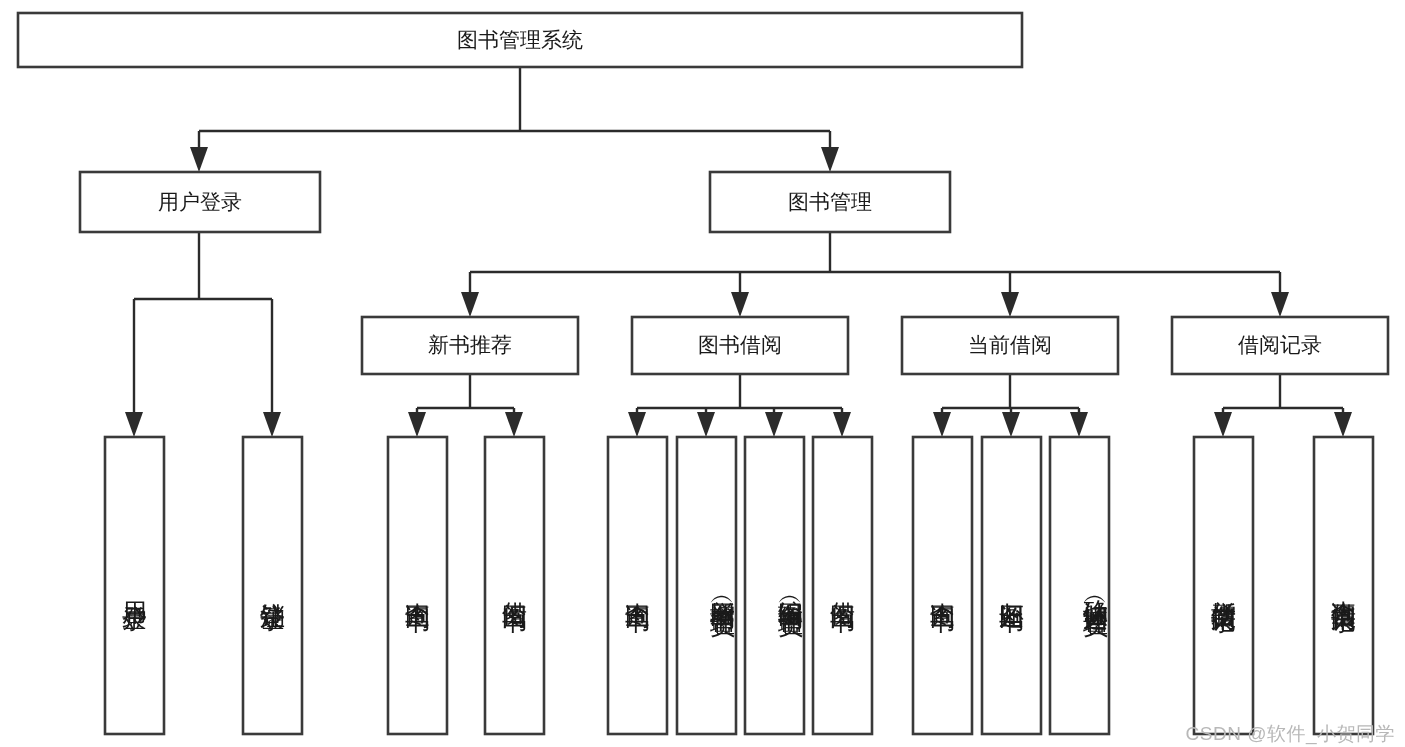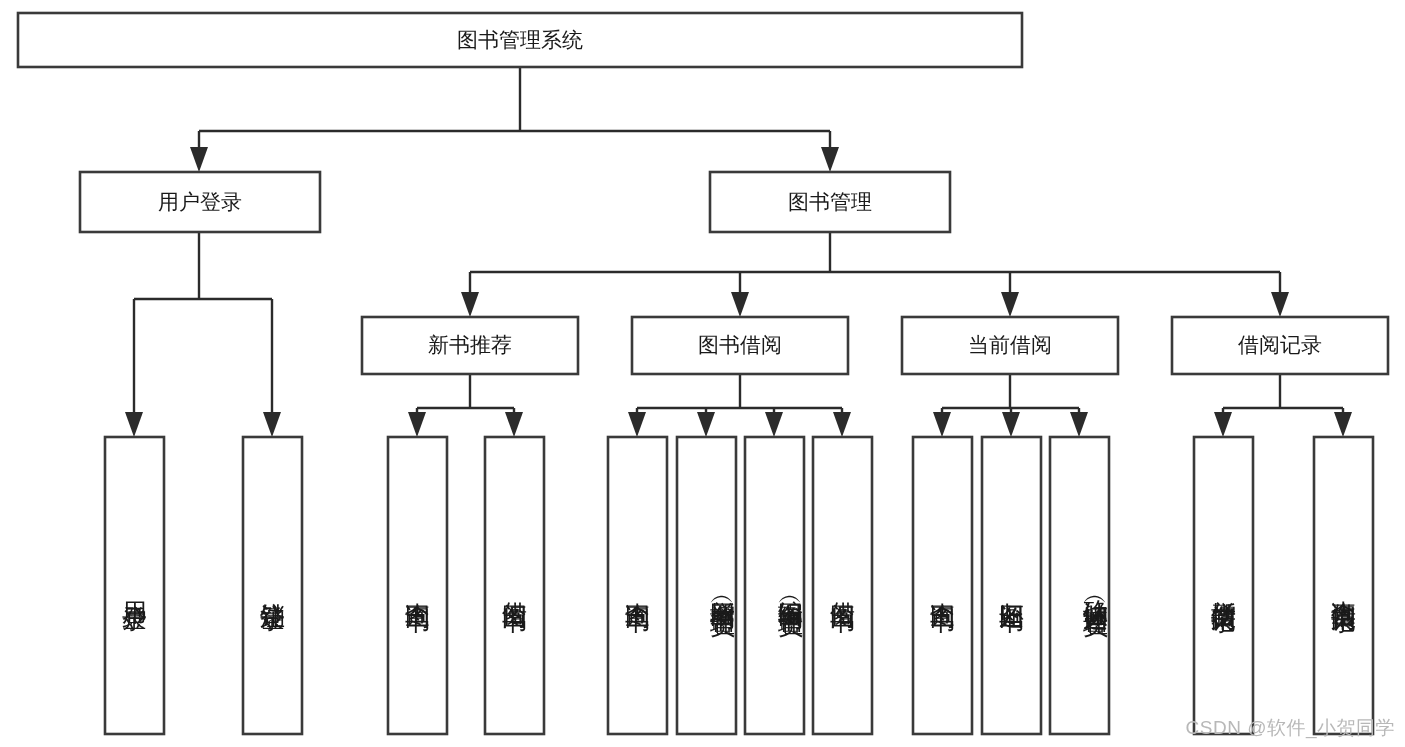--- a/index.html
+++ b/index.html
@@ -58,21 +58,21 @@
     display: flex;
     align-items: center;
     justify-content: center;
     text-align: center;
     white-space: nowrap;
     pointer-events: none;
   }
   .watermark {
     position: absolute;
     right: 10px;
-    bottom: 6px;
+    bottom: 0;
     font-family: "Liberation Sans", "DejaVu Sans", sans-serif;
     font-size: 19px;
     color: #b8b8b8;
     letter-spacing: 0.5px;
     white-space: nowrap;
   }
 </style>
 </head>
 <body>
 

